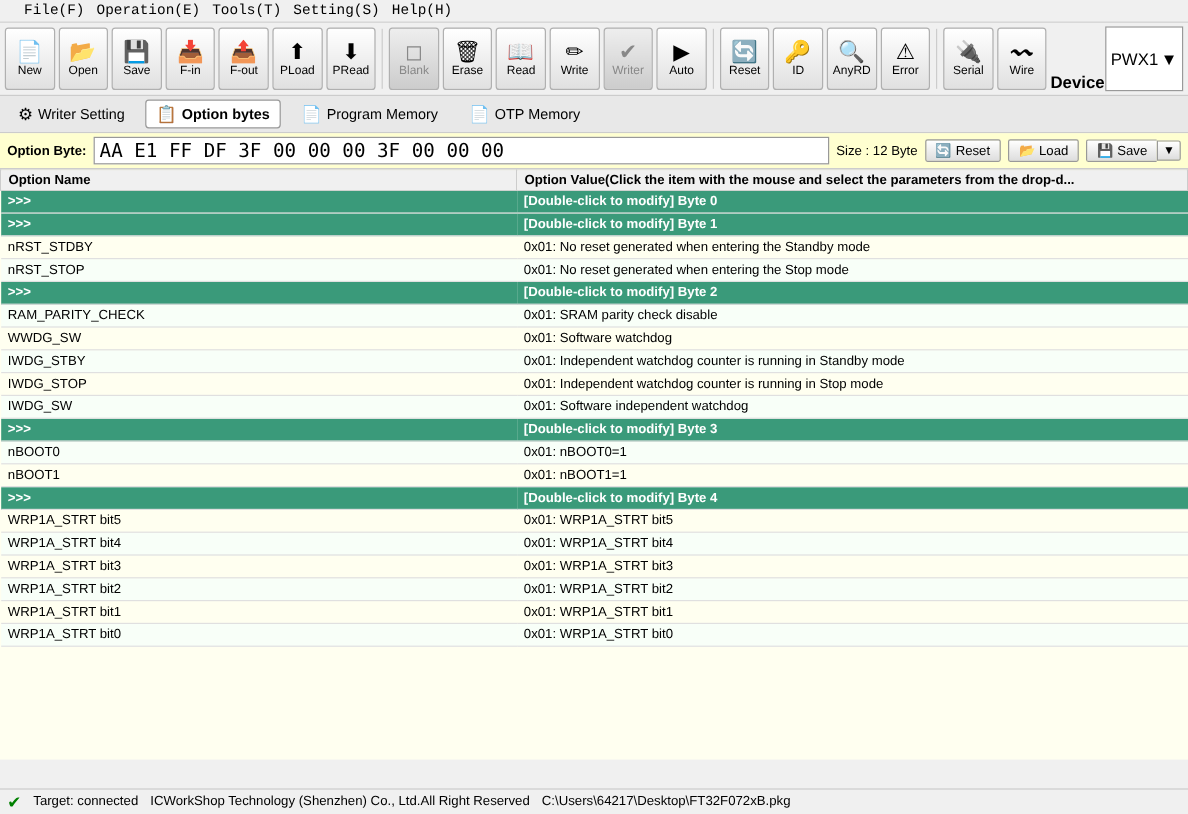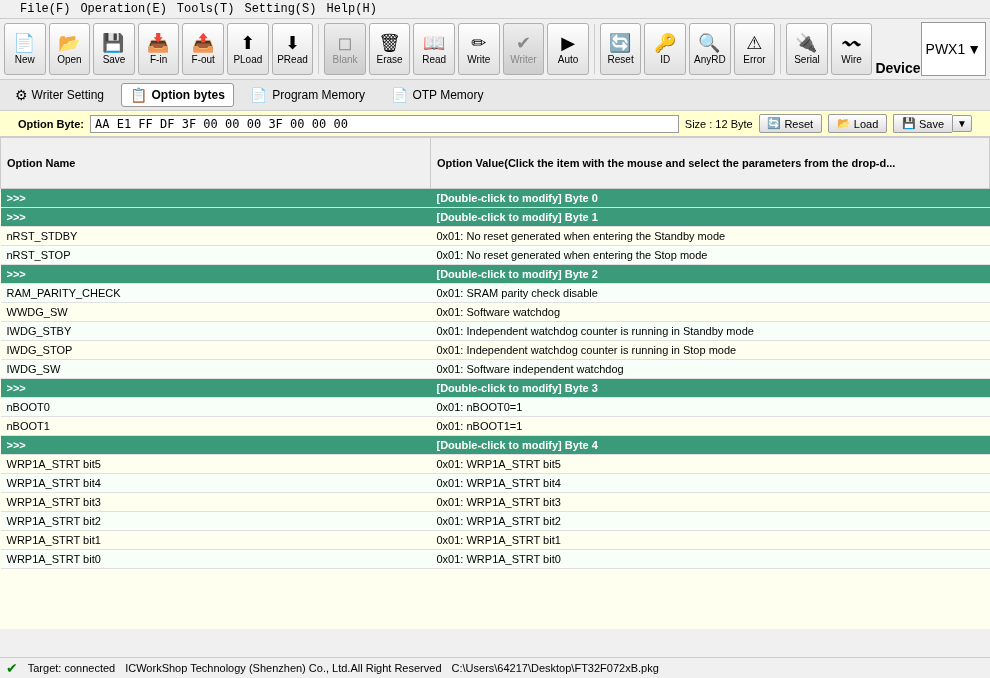--- a/index.html
+++ b/index.html
@@ -20,36 +20,36 @@
     #device-area .device-label { font-weight: bold; }
     #device-select { display: flex; align-items: center; gap: 2px; border: 1px solid #999; background: white; padding: 18px 4px; cursor: pointer; }
     
     
     #tabbar { background: #e8e8e8; border-bottom: 1px solid #ccc; padding: 3px 6px; display: flex; gap: 8px; align-items: center; }
     .tab-item { display: flex; align-items: center; gap: 4px; padding: 3px 8px; cursor: pointer; border: 1px solid transparent; border-radius: 3px; font-size: 12px; }
     .tab-item.active { background: #fff; border-color: #999; font-weight: bold; }
     .tab-item .tab-icon { font-size: 14px; }
     
     
-    #optionbar { background: #ffffd0; border-bottom: 1px solid #ccc; padding: 3px 18px; display: flex; align-items: center; gap: 6px; }
+    #optionbar { background: #ffffd0; border-bottom: 1px solid #ccc; padding: 3px 6px; display: flex; align-items: center; gap: 6px; }
     #optionbar .ob-label { font-size: 11px; font-weight: bold; }
-    #optionbar .ob-value { font-family: monospace; font-size: 12px; background: white; border: 1px solid #999; padding: 1px 4px; flex: 1; }
+    #optionbar .ob-value { font-family: monospace; font-size: 16px; background: white; border: 1px solid #999; padding: 1px 4px; flex: 1; }
     #optionbar .size-label { font-size: 11px; margin-left: auto; white-space: nowrap; }
     .ob-btn { padding: 2px 8px; border: 1px solid #999; background: linear-gradient(to bottom, #fff, #ddd); cursor: pointer; font-size: 11px; border-radius: 2px; display: flex; align-items: center; gap: 3px; }
     .save-group { display: flex; align-items: center; }
     .save-group .save-btn { padding: 2px 8px; border: 1px solid #999; background: linear-gradient(to bottom, #fff, #ddd); cursor: pointer; font-size: 11px; border-radius: 2px 0 0 2px; border-right: none; display: flex; align-items: center; gap: 3px; }
     .save-group .save-arrow { padding: 2px 4px; border: 1px solid #999; background: linear-gradient(to bottom, #fff, #ddd); cursor: pointer; font-size: 10px; border-radius: 0 2px 2px 0; }
     
     
     #main-area { background: #fffff0; overflow: hidden; position: relative; height: calc(678px - 186px); }
     #table-container { width: 100%; height: 100%; overflow-y: auto; overflow-x: hidden; }
     table { width: 100%; border-collapse: collapse; table-layout: fixed; }
     col.col1 { width: 430px; }
     col.col2 { width: calc(100% - 430px); }
-    thead th { background: #f0f0f0; border: 1px solid #ccc; padding: 19px 6px; text-align: left; font-size: 11px; font-weight: bold; position: sticky; top: 0; z-index: 10; }
+    thead th { background: #f0f0f0; border: 1px solid #ccc; padding: 2px 6px; text-align: left; font-size: 11px; font-weight: bold; position: sticky; top: 0; z-index: 10; }
     tbody tr td { border-bottom: 1px solid #e0e0e0; padding: 3px 6px; font-size: 11px; background: #fffff0; }
     tbody tr.header-row td { background: #3a9a7a; color: white; font-weight: bold; cursor: pointer; }
     tbody tr.data-row:nth-child(even) td { background: #f8fff8; }
     tbody tr.data-row td:first-child { color: #000; }
     tbody tr.data-row td:last-child { color: #000; }
     
     
     #statusbar { position: fixed; bottom: 0; left: 0; width: 990px; background: #f0f0f0; border-top: 1px solid #ccc; padding: 2px 6px; display: flex; align-items: center; gap: 10px; font-size: 11px; }
     #statusbar .status-icon { color: green; font-size: 14px; }
     

